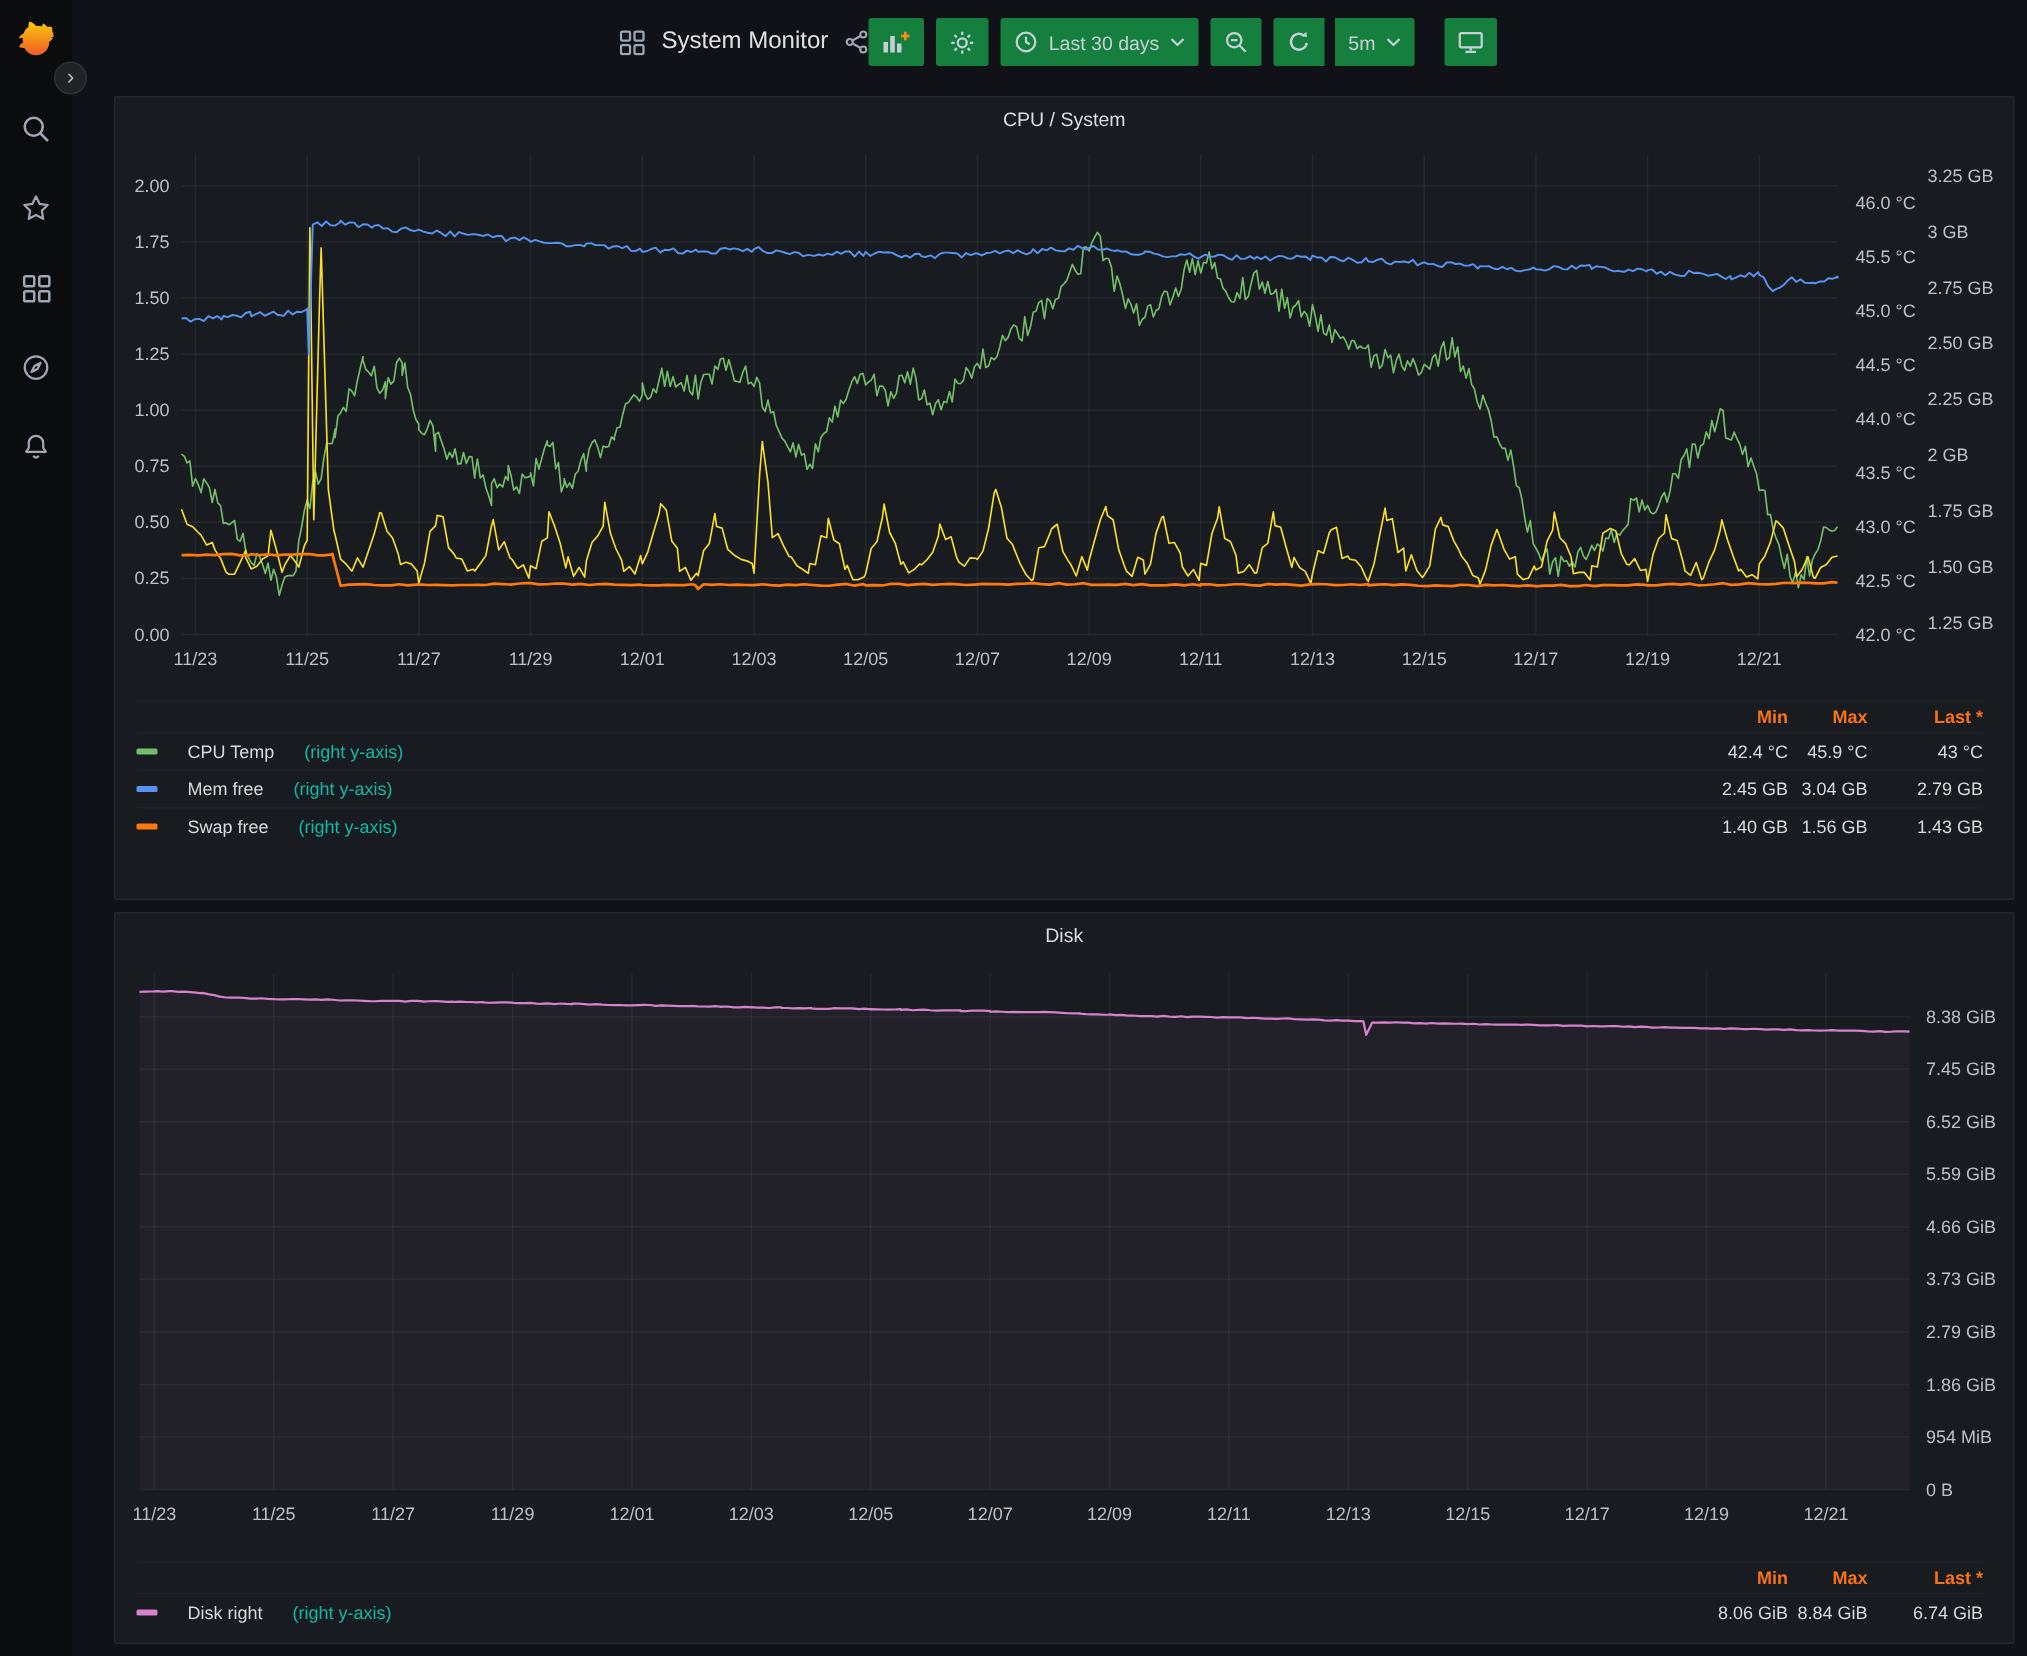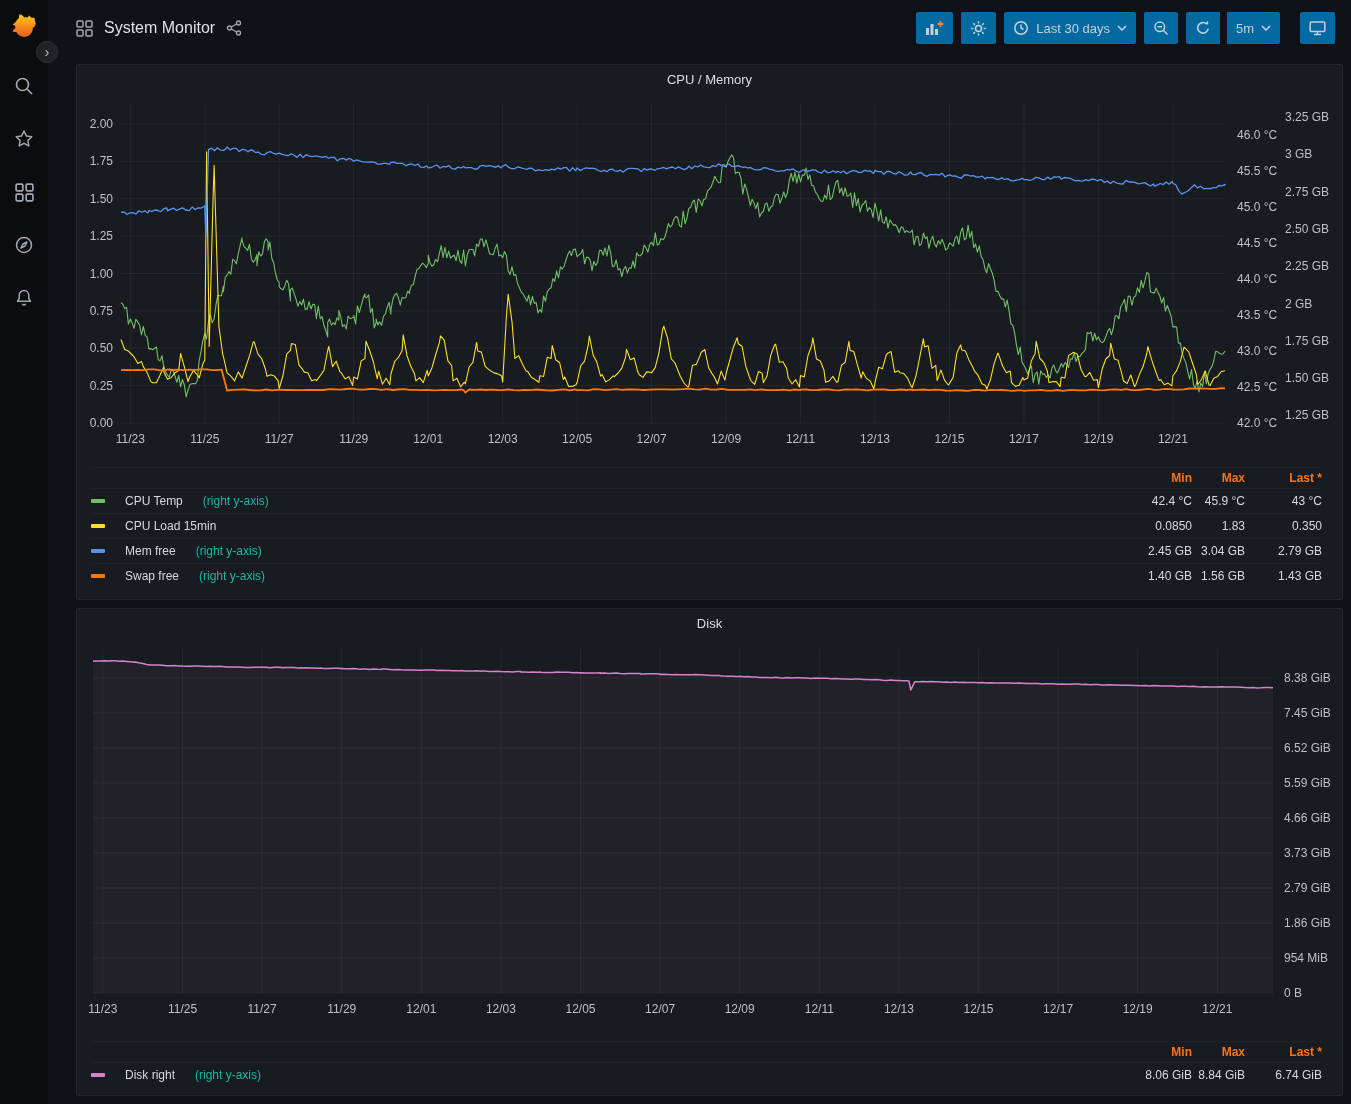--- a/index.html
+++ b/index.html
@@ -6,25 +6,25 @@
   html,body{width:1351px;height:1104px;background:#111217;font-family:"Liberation Sans",sans-serif;color:#d8d9da;overflow:hidden}
   .app{display:flex;width:1351px;height:1104px}
   
   .sidebar{width:48px;background:#0b0c0e;flex-shrink:0;display:flex;flex-direction:column;align-items:center;padding-top:11px;position:relative}
   .logo{width:30px;height:30px;cursor:pointer}
   .side-icons{display:flex;flex-direction:column;align-items:center;gap:31px;margin-top:34px}
   .side-btn{width:22px;height:22px;display:flex;align-items:center;justify-content:center;cursor:pointer}
   .expand-btn{position:absolute;left:36px;top:41px;width:22px;height:22px;border-radius:50%;background:#202226;border:1px solid #2c3235;color:#b4bac2;display:flex;align-items:center;justify-content:center;font-size:15px;line-height:1;cursor:pointer;z-index:9;padding-bottom:2px}
   
   .main{flex:1;display:flex;flex-direction:column;min-width:0}
-  .topbar{height:56px;display:flex;align-items:center;justify-content:space-between;padding:0 16px 0 28px;flex-shrink:0}
+  .topbar{height:56px;display:flex;align-items:center;justify-content:center;padding:0 16px 0 28px;flex-shrink:0}
   .tb-left{display:flex;align-items:center;gap:11px}
   .tb-title{font-size:16px;font-weight:500;color:#e0e1e3;cursor:pointer}
   .tb-right{display:flex;align-items:center;gap:8px}
-  .tbtn{height:32px;min-width:34px;padding:16px 9px;background:#0369a1;border:none;border-radius:2px;display:flex;align-items:center;justify-content:center;gap:7px;color:#c7d0d9;font-size:13px;font-family:inherit;cursor:pointer}
+  .tbtn{height:32px;min-width:34px;padding:16px 9px;background:#15803d;border:none;border-radius:2px;display:flex;align-items:center;justify-content:center;gap:7px;color:#c7d0d9;font-size:13px;font-family:inherit;cursor:pointer}
   .split{display:flex;gap:7px}
   .split .tbtn{border-radius:2px 0 0 2px}
   .split .tbtn:last-child{border-radius:0 2px 2px 0}
   .tv-btn{margin-left:12px}
   
   .content{flex:1;padding:8px 8px 8px 28px}
   .panel{background:#181b1f;border:1px solid #25272e;border-radius:2px;margin-bottom:8px;overflow:hidden}
   .panel-cpu{height:536px}
   .panel-disk{height:488px}
   .panel-title{height:28px;display:flex;align-items:center;justify-content:center;font-size:13px;font-weight:500;color:#dcdde0;cursor:pointer}
@@ -165,21 +165,21 @@
               <rect x="1.2" y="2" width="14.6" height="9.5" rx="1"></rect>
               <path d="M8.5 11.5v2.2M5 14.5h7"></path>
             </svg>
         </button>
       </div>
     </header>
 
     <main class="content">
 
       <section class="panel panel-cpu">
-        <div class="panel-title">CPU / Memory</div>
+        <div class="panel-title">CPU / System</div>
         <svg class="chart" id="chart-cpu" width="1265" height="374" viewBox="0 0 1265 374">
             <line x1="53.3" x2="53.3" y1="10" y2="330" class="grid"></line>
             <line x1="127.8" x2="127.8" y1="10" y2="330" class="grid"></line>
             <line x1="202.2" x2="202.2" y1="10" y2="330" class="grid"></line>
             <line x1="276.7" x2="276.7" y1="10" y2="330" class="grid"></line>
             <line x1="351.2" x2="351.2" y1="10" y2="330" class="grid"></line>
             <line x1="425.7" x2="425.7" y1="10" y2="330" class="grid"></line>
             <line x1="500.1" x2="500.1" y1="10" y2="330" class="grid"></line>
             <line x1="574.6" x2="574.6" y1="10" y2="330" class="grid"></line>
             <line x1="649.1" x2="649.1" y1="10" y2="330" class="grid"></line>
@@ -264,30 +264,20 @@
               <i class="swatch" style="background: rgb(115, 191, 105);"></i>
               <span>CPU Temp</span>
               <span class="suffix">(right y-axis)</span>
             </span>
             <span class="val">42.4 °C</span>
             <span class="val">45.9 °C</span>
             <span class="val">43 °C</span>
           </div>
           <div class="lrow">
             <span class="lname">
-              <i class="swatch" style="background: rgb(250, 222, 42);"></i>
-              <span>CPU Load 15min</span>
-              <span class="suffix"></span>
-            </span>
-            <span class="val">0.0850</span>
-            <span class="val">1.83</span>
-            <span class="val">0.350</span>
-          </div>
-          <div class="lrow">
-            <span class="lname">
               <i class="swatch" style="background: rgb(87, 148, 242);"></i>
               <span>Mem free</span>
               <span class="suffix">(right y-axis)</span>
             </span>
             <span class="val">2.45 GB</span>
             <span class="val">3.04 GB</span>
             <span class="val">2.79 GB</span>
           </div>
           <div class="lrow">
             <span class="lname">

